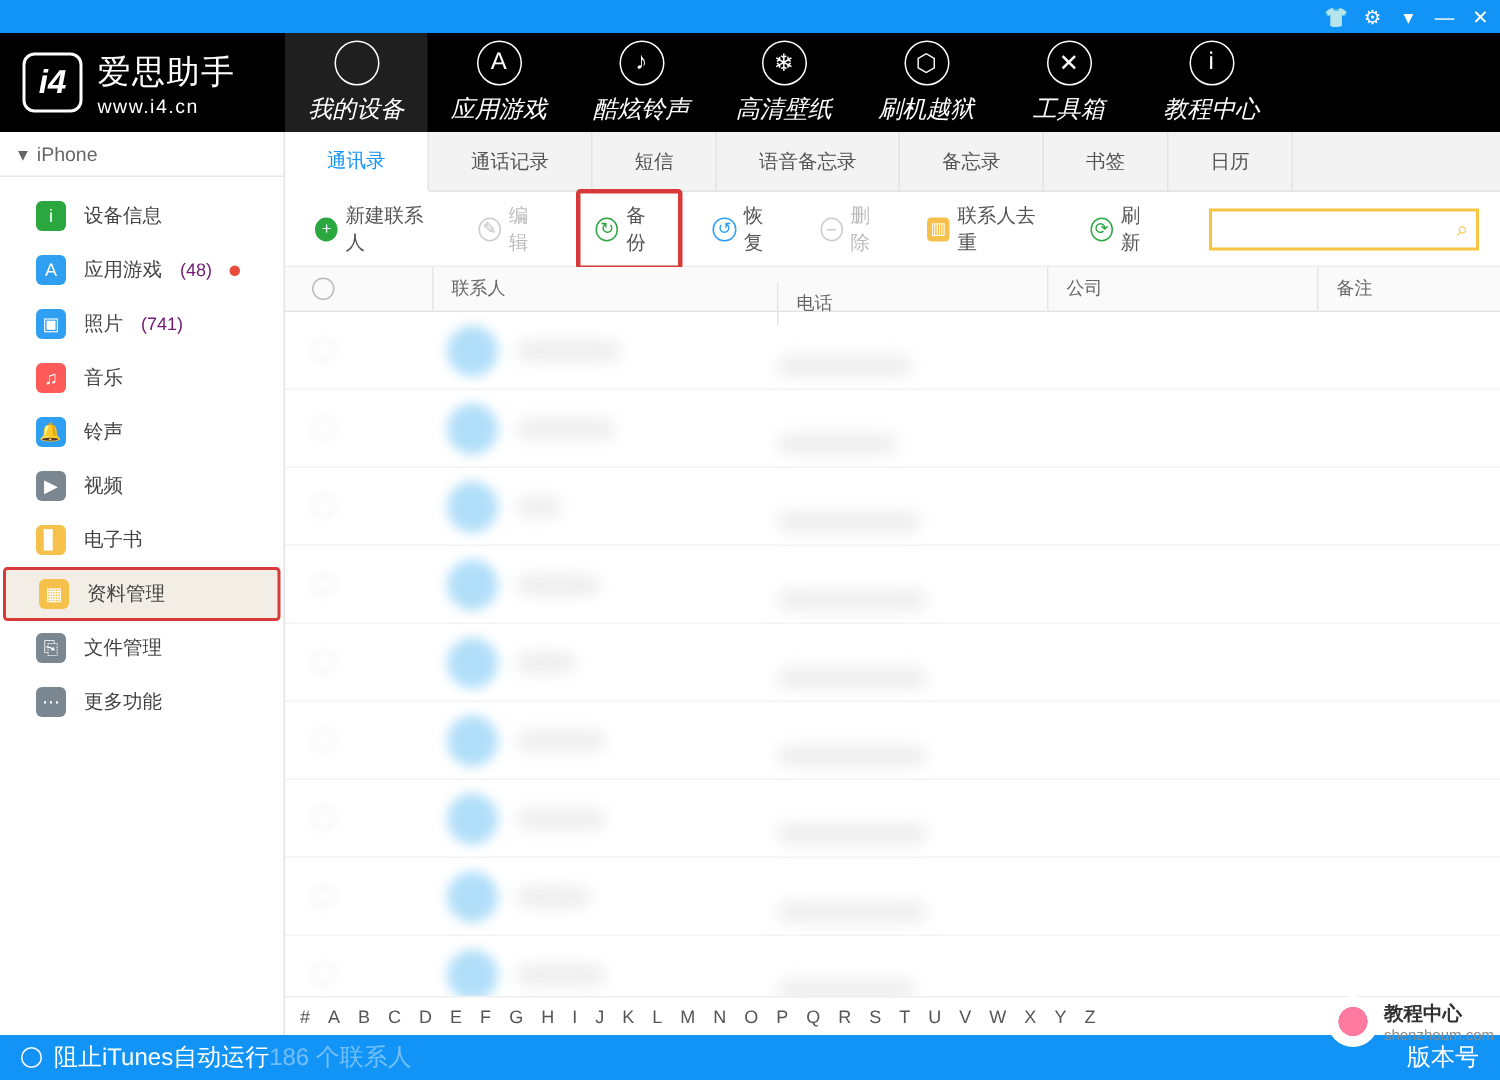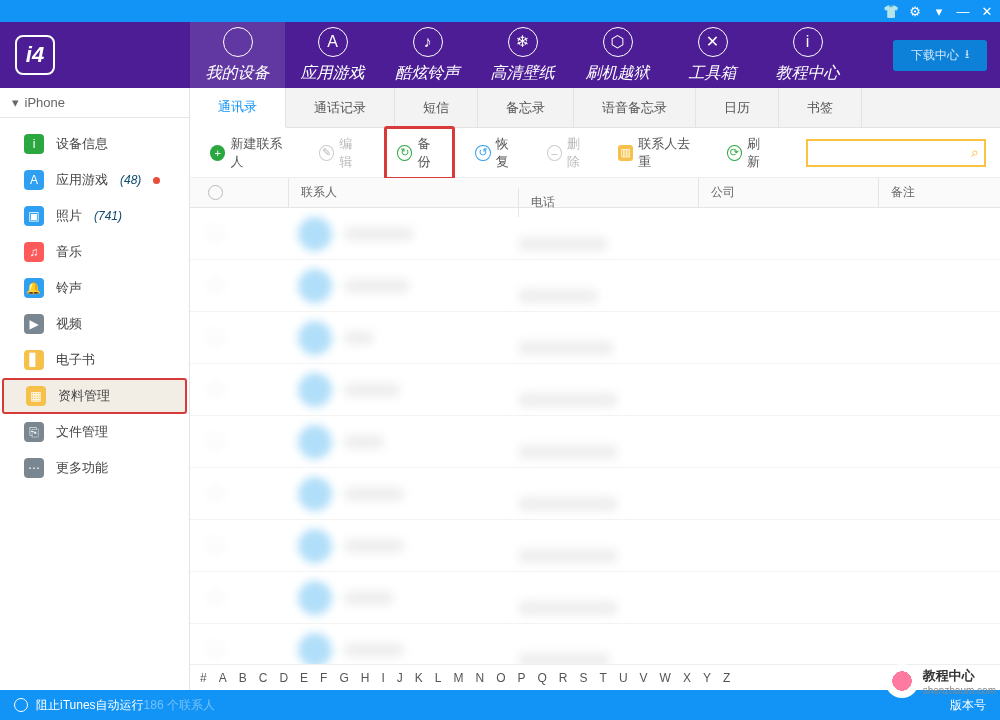--- a/index.html
+++ b/index.html
@@ -1,42 +1,42 @@
 <!DOCTYPE html>
 <html><head>
 <meta charset="utf-8">
 <style>
 * { box-sizing: border-box; margin: 0; padding: 0; }
 body { font-family: "Microsoft YaHei", Arial, sans-serif; font-size: 13px; color: #333; background: #fff; width: 1000px; height: 720px; overflow: hidden; position: relative; }
 
 .titlebar { background: #1294f6; height: 22px; display: flex; justify-content: flex-end; align-items: center; padding-right: 6px; gap: 10px; }
 .titlebar .tb-icon { width: 14px; height: 14px; color: #fff; cursor: pointer; display: flex; align-items: center; justify-content: center; }
 
-.header { background: #4c1d95; height: 66px; display: flex; align-items: center; }
+.header { background: #000000; height: 66px; display: flex; align-items: center; }
 .logo-area { width: 190px; display: flex; align-items: center; padding-left: 15px; color: #fff; }
 .logo-badge { width: 40px; height: 40px; border: 2px solid #fff; border-radius: 8px; display: flex; align-items: center; justify-content: center; margin-right: 10px; font-size: 22px; font-weight: bold; font-style: italic; }
 .logo-text1 { font-size: 22px; letter-spacing: 1px; font-weight: 500; }
 .logo-text2 { font-size: 13px; letter-spacing: 1px; }
 .header-nav { display: flex; flex: 1; height: 100%; }
 .hnav-item { width: 95px; display: flex; flex-direction: column; align-items: center; justify-content: center; color: #fff; cursor: pointer; gap: 6px; }
 .hnav-item.active { background: rgba(255,255,255,0.12); }
 .hnav-icon { width: 30px; height: 30px; border: 1.5px solid #fff; border-radius: 50%; display: flex; align-items: center; justify-content: center; font-size: 16px; }
 .hnav-label { font-size: 16px; font-style: italic; }
 .header-right { width: 120px; display: flex; flex-direction: column; align-items: center; justify-content: center; gap: 6px; }
 .dl-btn { background: #0d81d8; color: #cfe8fb; font-size: 12px; padding: 5px 18px; border-radius: 3px; cursor: pointer; display: flex; align-items: center; gap: 6px; }
 
 .body { display: flex; height: calc(100% - 22px - 66px - 30px); }
 
 .sidebar { width: 190px; border-right: 1px solid #e3e3e3; display: flex; flex-direction: column; }
 .device-header { height: 30px; display: flex; align-items: center; padding: 0 12px; border-bottom: 1px solid #e5e5e5; color: #666; font-size: 13px; gap: 6px; cursor: pointer; }
 .side-items { flex: 1; padding-top: 8px; }
 .side-item { height: 36px; display: flex; align-items: center; padding-left: 22px; gap: 12px; cursor: pointer; font-size: 13px; color: #444; border: 2px solid transparent; background-clip: padding-box; }
 .side-item.highlighted { border: 2px solid #d83a3a; border-radius: 3px; margin: 0 2px; background: #f2eee6; }
 .side-icon { width: 20px; height: 20px; border-radius: 4px; display: flex; align-items: center; justify-content: center; color: #fff; font-size: 12px; }
-.side-count { color: #0c4a6e; font-size: 12px; font-style: italic; }
+.side-count { color: #701a75; font-size: 12px; }
 .red-dot { width: 7px; height: 7px; background: #e74c3c; border-radius: 50%; }
 .side-bottom { padding: 12px; border-top: 1px solid #eee; }
 .fail-btn { border: 1px solid #2aa83f; color: #2aa83f; text-align: center; padding: 7px 0; font-size: 13px; cursor: pointer; }
 
 .main { flex: 1; display: flex; flex-direction: column; background: #fff; }
 .tabs { height: 40px; display: flex; border-bottom: 1px solid #e3e3e3; background: #f3f3f3; }
 .tab { padding: 0 28px; display: flex; align-items: center; font-size: 13px; color: #555; cursor: pointer; border-right: 1px solid #e3e3e3; }
 .tab.active { background: #fff; color: #1294f6; border-bottom: 2px solid #fff; margin-bottom: -1px; }
 
 .toolbar { height: 50px; display: flex; align-items: center; padding: 0 14px; gap: 14px; border-bottom: 1px solid #eee; }
@@ -61,21 +61,21 @@
 .table-body { flex: 1; overflow: hidden; }
 .row { height: 52px; display: flex; align-items: center; border-bottom: 1px solid #f3f3f3; }
 .row .avatar { width: 34px; height: 34px; border-radius: 50%; background: #7ec9f5; margin-right: 12px; filter: blur(4px); opacity: .6; }
 .row .blurred { background: #ddd; height: 14px; border-radius: 7px; filter: blur(5px); opacity: .5; }
 .row .rcheck { filter: blur(3px); opacity: .4; }
 .row .col-contact { display: flex; align-items: center; }
 
 .alpha-index { height: 26px; display: flex; align-items: center; gap: 12px; padding-left: 10px; font-size: 12px; color: #555; border-top: 1px solid #eee; }
 .alpha-index span { cursor: pointer; }
 
-.statusbar { height: 30px; background: #1294f6; color: #fff; display: flex; align-items: center; padding: 0 14px; font-size: 12px; }
+.statusbar { height: 30px; background: #1294f6; color: #fff; display: flex; align-items: center; padding: 0 14px; font-size: 16px; }
 .status-circle { width: 14px; height: 14px; border: 1.5px solid #fff; border-radius: 50%; margin-right: 8px; }
 .status-center { flex: 1; text-align: left; opacity: .4; }
 
 .watermark { position: absolute; right: 4px; bottom: 22px; display: flex; align-items: center; gap: 4px; font-size: 13px; }
 .watermark .wm-icon { width: 34px; height: 34px; background: radial-gradient(circle, #ff7aa0 40%, #fff 41%); border-radius: 50%; }
 .watermark .wm-t1 { font-weight: bold; color: #333; }
 .watermark .wm-t2 { font-size: 10px; color: #888; }
 </style>
 </head>
 <body>
@@ -84,20 +84,24 @@
   <span class="tb-icon">👕</span>
   <span class="tb-icon">⚙</span>
   <span class="tb-icon">▾</span>
   <span class="tb-icon">—</span>
   <span class="tb-icon">✕</span>
 </div>
 
 <div class="header">
   <div class="logo-area">
     <div class="logo-badge">i4</div>
+    <div>
+      <div class="logo-text1">爱思助手</div>
+      <div class="logo-text2">www.i4.cn</div>
+    </div>
   </div>
   <div class="header-nav" id="header-nav">
       <div class="hnav-item active">
         <div class="hnav-icon"></div>
         <div class="hnav-label">我的设备</div>
       </div>
       <div class="hnav-item">
         <div class="hnav-icon">A</div>
         <div class="hnav-label">应用游戏</div>
       </div>
@@ -115,26 +119,20 @@
       </div>
       <div class="hnav-item">
         <div class="hnav-icon">✕</div>
         <div class="hnav-label">工具箱</div>
       </div>
       <div class="hnav-item">
         <div class="hnav-icon">i</div>
         <div class="hnav-label">教程中心</div>
       </div>
     </div>
-  <div class="header-right">
-    <div class="dl-btn">
-      <span>下载中心</span>
-        <span>⭳</span>
-    </div>
-  </div>
 </div>
 
 <div class="body">
   <div class="sidebar">
     <div class="device-header">
       <span>▾</span>
       <span>iPhone</span>
     </div>
     <div class="side-items" id="side-items">
         <div class="side-item">
@@ -181,24 +179,24 @@
           <span>更多功能</span>
         </div>
       </div>
   </div>
 
   <div class="main">
     <div class="tabs" id="tabs">
         <div class="tab active">通讯录</div>
         <div class="tab">通话记录</div>
         <div class="tab">短信</div>
+        <div class="tab">语音备忘录</div>
         <div class="tab">备忘录</div>
-        <div class="tab">语音备忘录</div>
+        <div class="tab">书签</div>
         <div class="tab">日历</div>
-        <div class="tab">书签</div>
       </div>
 
     <div class="toolbar">
       <div class="tool-btn">
         <span class="tool-icon" style="background:#2aa83f;color:#fff">+</span>
         <span>新建联系人</span>
       </div>
       <div class="tool-btn disabled">
         <span class="tool-icon" style="border:1px solid #ccc;color:#bbb">✎</span>
         <span>编辑</span>

